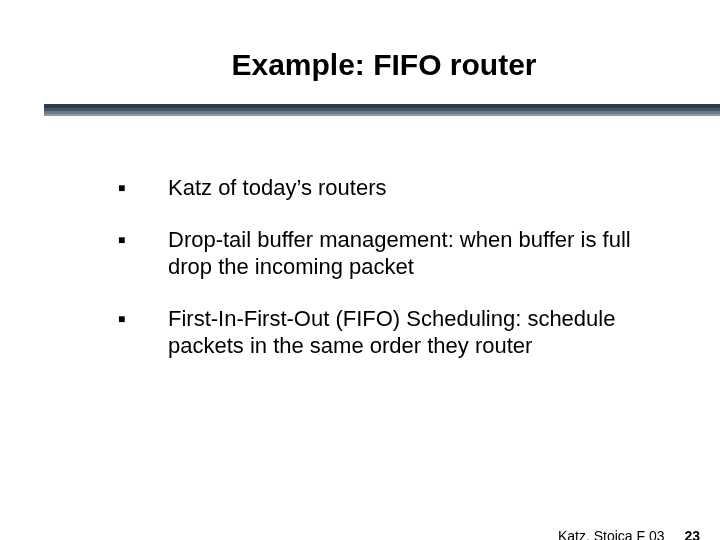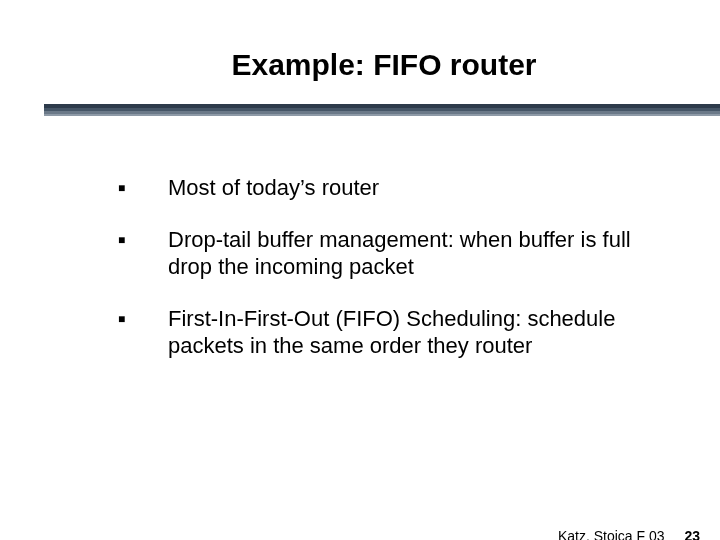--- a/index.html
+++ b/index.html
@@ -60,21 +60,21 @@
     .page-num { color: #000000; font-weight: bold; margin-left: 8px; }
   </style>
 </head>
 <body>
 <div class="slide">
   <div class="title">Example: FIFO router</div>
   <div class="divider"></div>
   <div class="content">
     <div class="item">
       <div class="bullet">■</div>
-      <div class="item-text">Most of today’s router</div>
+      <div class="item-text">Katz of today’s routers</div>
     </div>
     <div class="item">
       <div class="bullet">■</div>
       <div class="item-text">Drop-tail buffer management: when buffer is full drop the incoming packet</div>
     </div>
     <div class="item">
       <div class="bullet">■</div>
       <div class="item-text">First-In-First-Out (FIFO) Scheduling: schedule packets in the same order they router</div>
     </div>
   </div>

